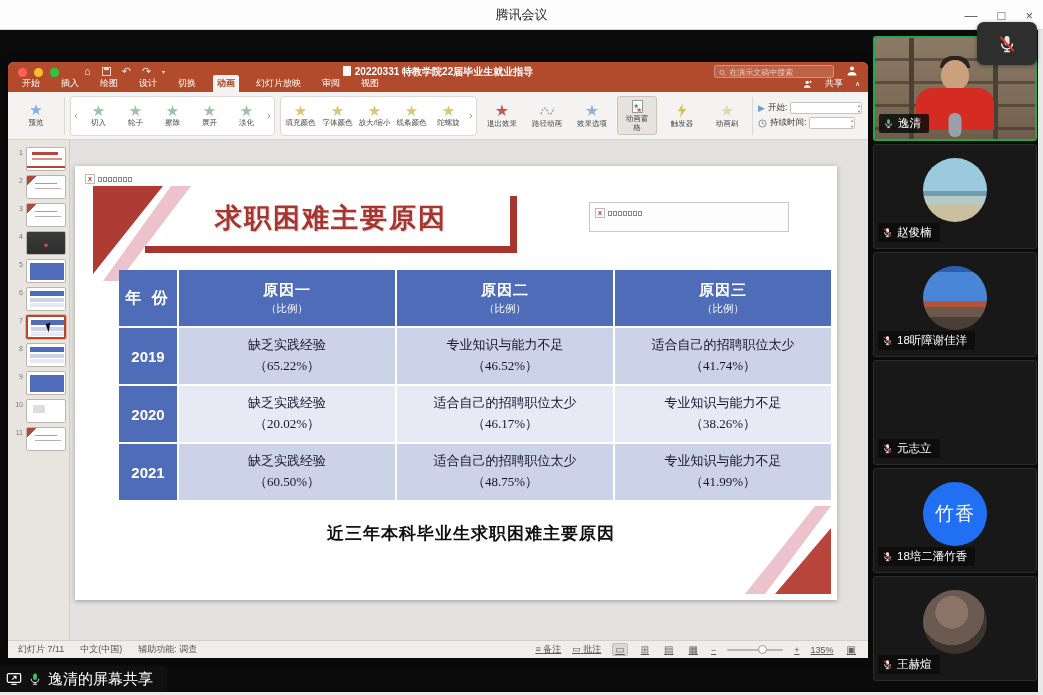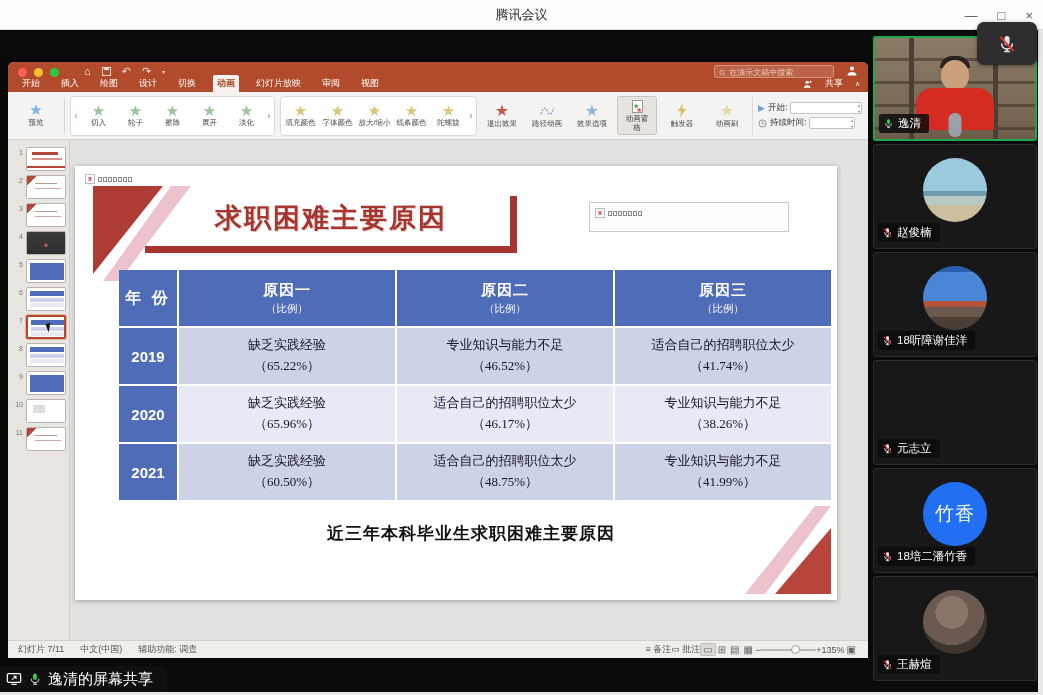--- a/index.html
+++ b/index.html
@@ -105,21 +105,21 @@
   .hc-t { font-size:15px; font-weight:bold; letter-spacing:1px; }
   .hc-y { font-size:16px; font-weight:bold; letter-spacing:3px; }
   .hc-s { font-size:10.5px; margin-top:2px; }
   .yc { height:56px; font-size:15px; font-weight:bold; }
   .dc { height:56px; font-family:"Liberation Serif", serif; font-size:13px; color:#15152e; line-height:1.6; text-align:center; }
   .row-a { background:#ccd2e8; } .row-b { background:#e7e9f4; }
   .s-caption { position:absolute; left:0; right:0; top:356px; text-align:center; font-size:17px; font-weight:600; letter-spacing:1px; color:#101010;margin-left:30px; }
 
   
   .ppt-status { position:absolute; left:0; right:0; bottom:0; height:18px; background:#f0eeeb; border-top:1px solid #d2cfca; display:flex; align-items:center; padding:0 10px; gap:16px; font-size:9px; color:#555; }
-  .st-right { margin-left:auto; display:flex; align-items:center; gap:0; }
+  .st-right { margin-left:auto; display:flex; align-items:center; gap:11px;text-decoration:underline; }
   .vicon { font-size:10px; color:#666; padding:0 2px; }
   .vicon.sel { background:#dcd8d3; border:1px solid #c2bdb7; border-radius:2px; }
   .zoom-track { width:56px; height:2px; background:#bcb8b3; border-radius:1px; position:relative; }
   .zoom-knob { position:absolute; left:55%; top:-4px; width:9px; height:9px; background:#fafafa; border:1px solid #999; border-radius:50%; }
 
   
   .share-banner { position:absolute; left:0; top:636px; height:26px; background:#101010; display:flex; align-items:center; gap:6px; padding:0 14px 0 6px; border-radius:0 4px 4px 0; }
   .share-banner .txt { color:#fff; font-size:15px; font-weight:500; }
 
   .bottom-edge { position:absolute; left:0; bottom:0; width:100%; height:3px; background:#e9e9e9; }
@@ -177,20 +177,23 @@
         </div>
         <div class="qa">
           <span class="sv">⌂</span>
           <svg width="9" height="9" viewBox="0 0 10 10">
               <rect x="0.5" y="0.5" width="9" height="9" fill="none" stroke="#f6e3da"></rect>
               <rect x="2.5" y="0.5" width="5" height="3" fill="#f6e3da"></rect>
             </svg>
           <span class="sv">↶</span>
           <span class="sv">↷</span>
           <span class="sv" style="font-size:6px">▾</span>
+        </div>
+        <div class="doc-title">
+          <span class="dicon"></span><span>20220331 特教学院22届毕业生就业指导</span>
         </div>
         <div class="ppt-search">
           <svg width="8" height="8" viewBox="0 0 20 20">
               <circle cx="8" cy="8" r="5.5" fill="none" stroke="#eccabb" stroke-width="2"></circle>
               <line x1="12.5" y1="12.5" x2="18" y2="18" stroke="#eccabb" stroke-width="2"></line>
             </svg>
           <input type="text" placeholder="在演示文稿中搜索" style="">
         </div>
         <svg class="ppt-person" width="12" height="12" viewBox="0 0 24 24">
             <circle cx="12" cy="7" r="4" fill="#fff"></circle>
@@ -458,21 +461,21 @@
                   <span>（46.52%）</span>
                 </div>
               <div class="dc row-a">
                   <span>适合自己的招聘职位太少</span>
                   <span>（41.74%）</span>
                 </div>
 
               <div class="yc">2020</div>
               <div class="dc row-b">
                   <span>缺乏实践经验</span>
-                  <span>（65.96%）</span>
+                  <span>（20.02%）</span>
                 </div>
               <div class="dc row-b">
                   <span>适合自己的招聘职位太少</span>
                   <span>（46.17%）</span>
                 </div>
               <div class="dc row-b">
                   <span>专业知识与能力不足</span>
                   <span>（38.26%）</span>
                 </div>
 

